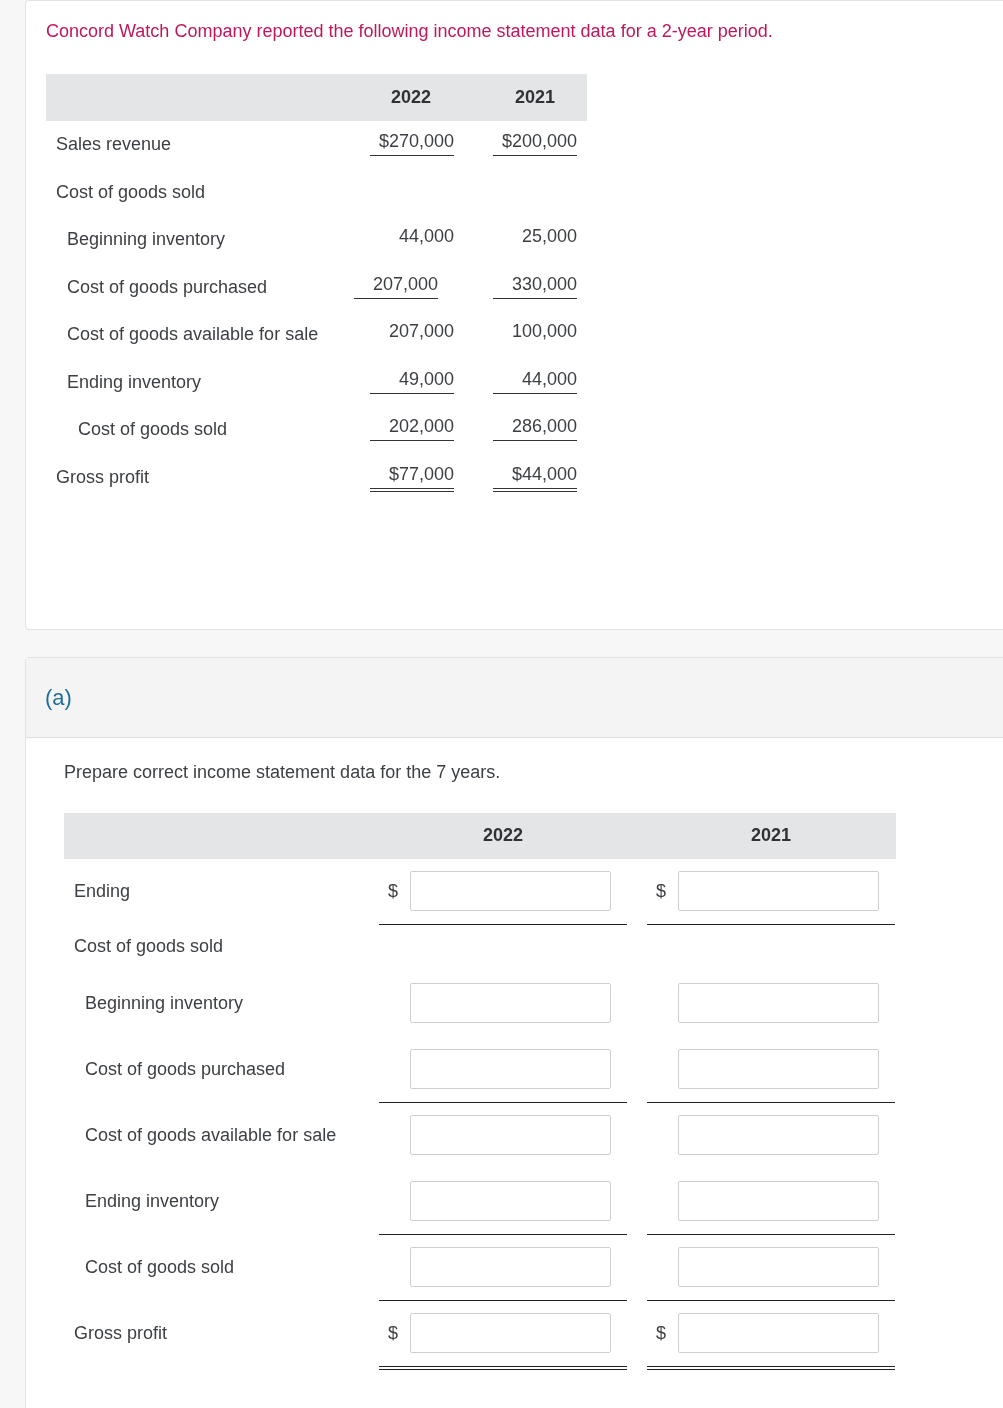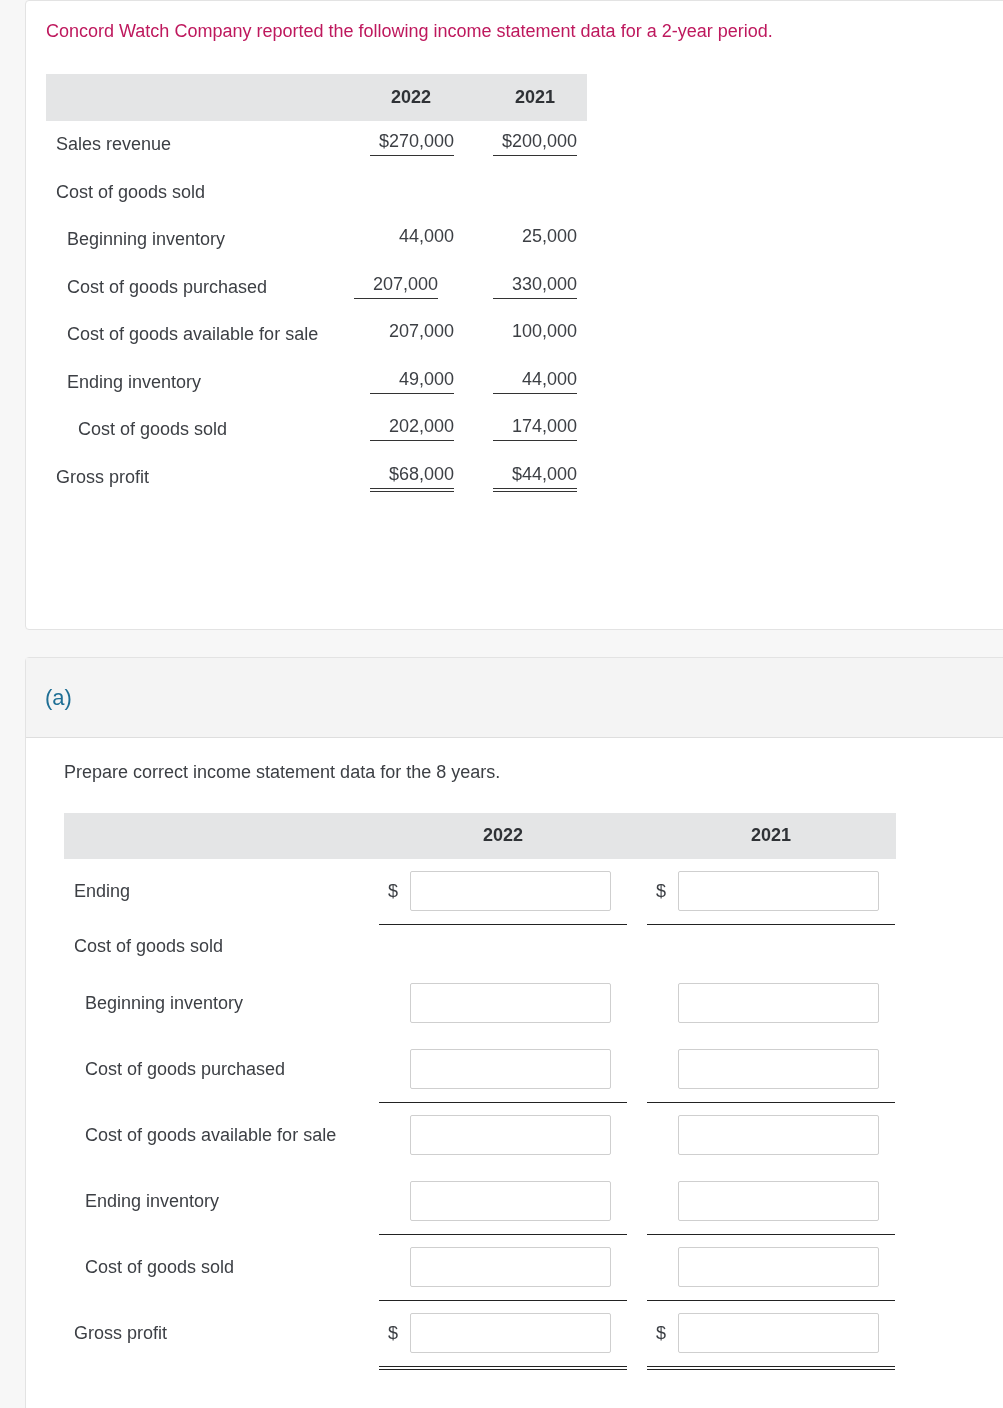--- a/index.html
+++ b/index.html
@@ -109,36 +109,36 @@
       <span class="val" style="left:447px">100,000</span>
     </div>
     <div class="row">
       <span class="lbl" style="left:21px">Ending inventory</span>
       <span class="val u1" style="left:324px">49,000</span>
       <span class="val u1" style="left:447px">44,000</span>
     </div>
     <div class="row">
       <span class="lbl" style="left:32px">Cost of goods sold</span>
       <span class="val u1" style="left:324px">202,000</span>
-      <span class="val u1" style="left:447px">174,000</span>
+      <span class="val u1" style="left:447px">286,000</span>
     </div>
     <div class="row">
       <span class="lbl" style="left:10px">Gross profit</span>
-      <span class="val u2" style="left:324px">$68,000</span>
+      <span class="val u2" style="left:324px">$77,000</span>
       <span class="val u2" style="left:447px">$44,000</span>
     </div>
   </div>
 
 </div>
 
 <div class="card card-a">
   <div class="head">
     <span class="part-label">(a)</span>
   </div>
-  <p class="instr">Prepare correct income statement data for the 8 years.</p>
+  <p class="instr">Prepare correct income statement data for the 7 years.</p>
 
   <div class="t2">
     <div class="hdr">
       <span style="left:389px">2022</span>
       <span style="left:657px">2021</span>
     </div>
 
     <div class="row" style="top:46px">
       <span class="lbl" style="left:10px">Ending</span>
       <span class="dollar" style="left:324px">$</span>

